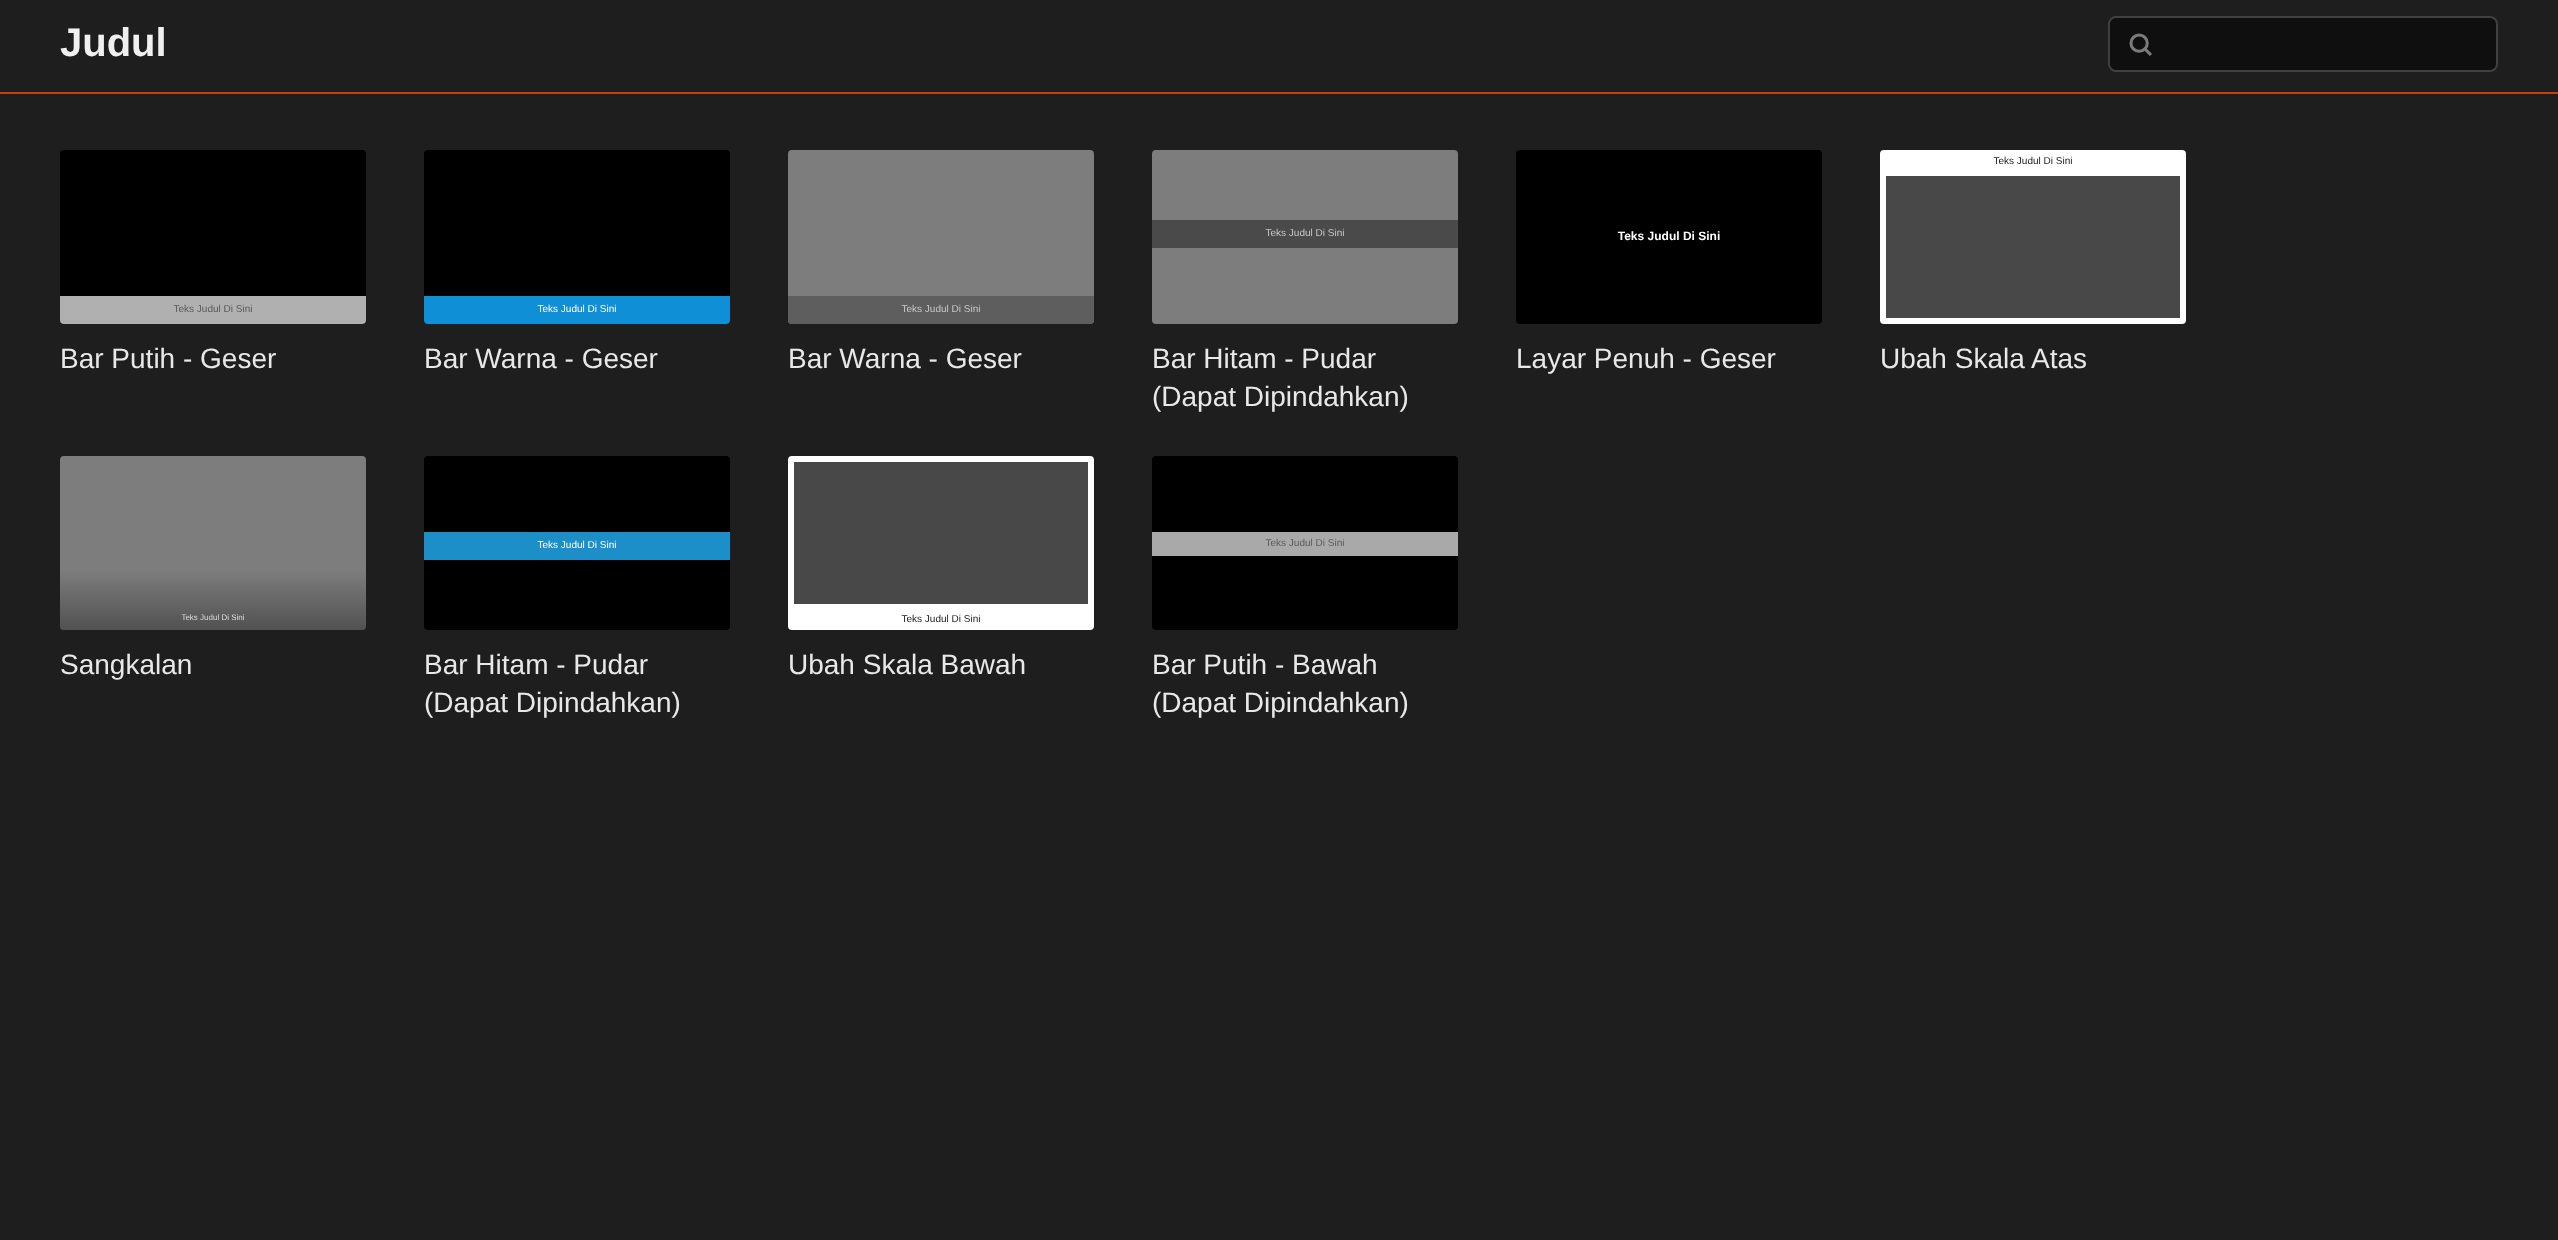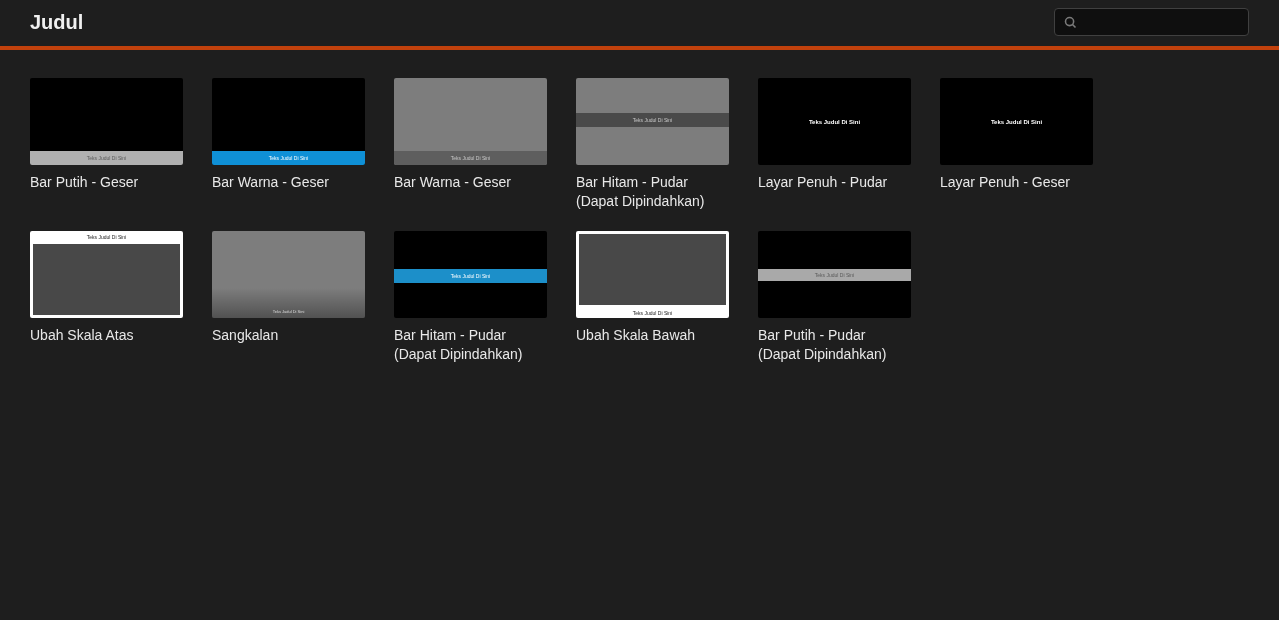--- a/index.html
+++ b/index.html
@@ -9,21 +9,21 @@
       font-family: -apple-system, BlinkMacSystemFont, "Helvetica Neue", Arial, sans-serif;
       width: 1279px;
       height: 620px;
       overflow: hidden;
     }
     .header {
       display: flex;
       justify-content: space-between;
       align-items: center;
       padding: 8px 30px 10px 30px;
-      border-bottom: 4px solid #c2410c;
+      border-bottom: 1px solid #c2410c;
     }
     .header-title {
       font-size: 20px;
       font-weight: 600;
       color: #f0f0f0;
     }
     .search-wrap {
       display: flex;
       align-items: center;
       background: #0f0f0f;
@@ -195,28 +195,20 @@
 
   <div class="tile center-label">
     <div class="thumb thumb-gray">
       <div class="bar-mid-dark">
         <span class="sample-text">Teks Judul Di Sini</span>
       </div>
     </div>
     <div class="tile-label">Bar Hitam - Pudar (Dapat Dipindahkan)</div>
   </div>
 
-  <div class="tile">
-    <div class="thumb thumb-black">
-      <div class="full-white-text">
-        <span class="sample-text">Teks Judul Di Sini</span>
-      </div>
-    </div>
-    <div class="tile-label">Layar Penuh - Pudar</div>
-  </div>
 
   <div class="tile">
     <div class="thumb thumb-black">
       <div class="full-white-text">
         <span class="sample-text">Teks Judul Di Sini</span>
       </div>
     </div>
     <div class="tile-label">Layar Penuh - Geser</div>
   </div>
 
@@ -257,16 +249,16 @@
     </div>
     <div class="tile-label">Ubah Skala Bawah</div>
   </div>
 
   <div class="tile center-label">
     <div class="thumb thumb-black">
       <div class="bar-mid-white">
         <span class="sample-text">Teks Judul Di Sini</span>
       </div>
     </div>
-    <div class="tile-label">Bar Putih - Pudar (Dapat Dipindahkan)</div>
+    <div class="tile-label">Bar Putih - Bawah (Dapat Dipindahkan)</div>
   </div>
 
 </div>
 
 </body></html>

